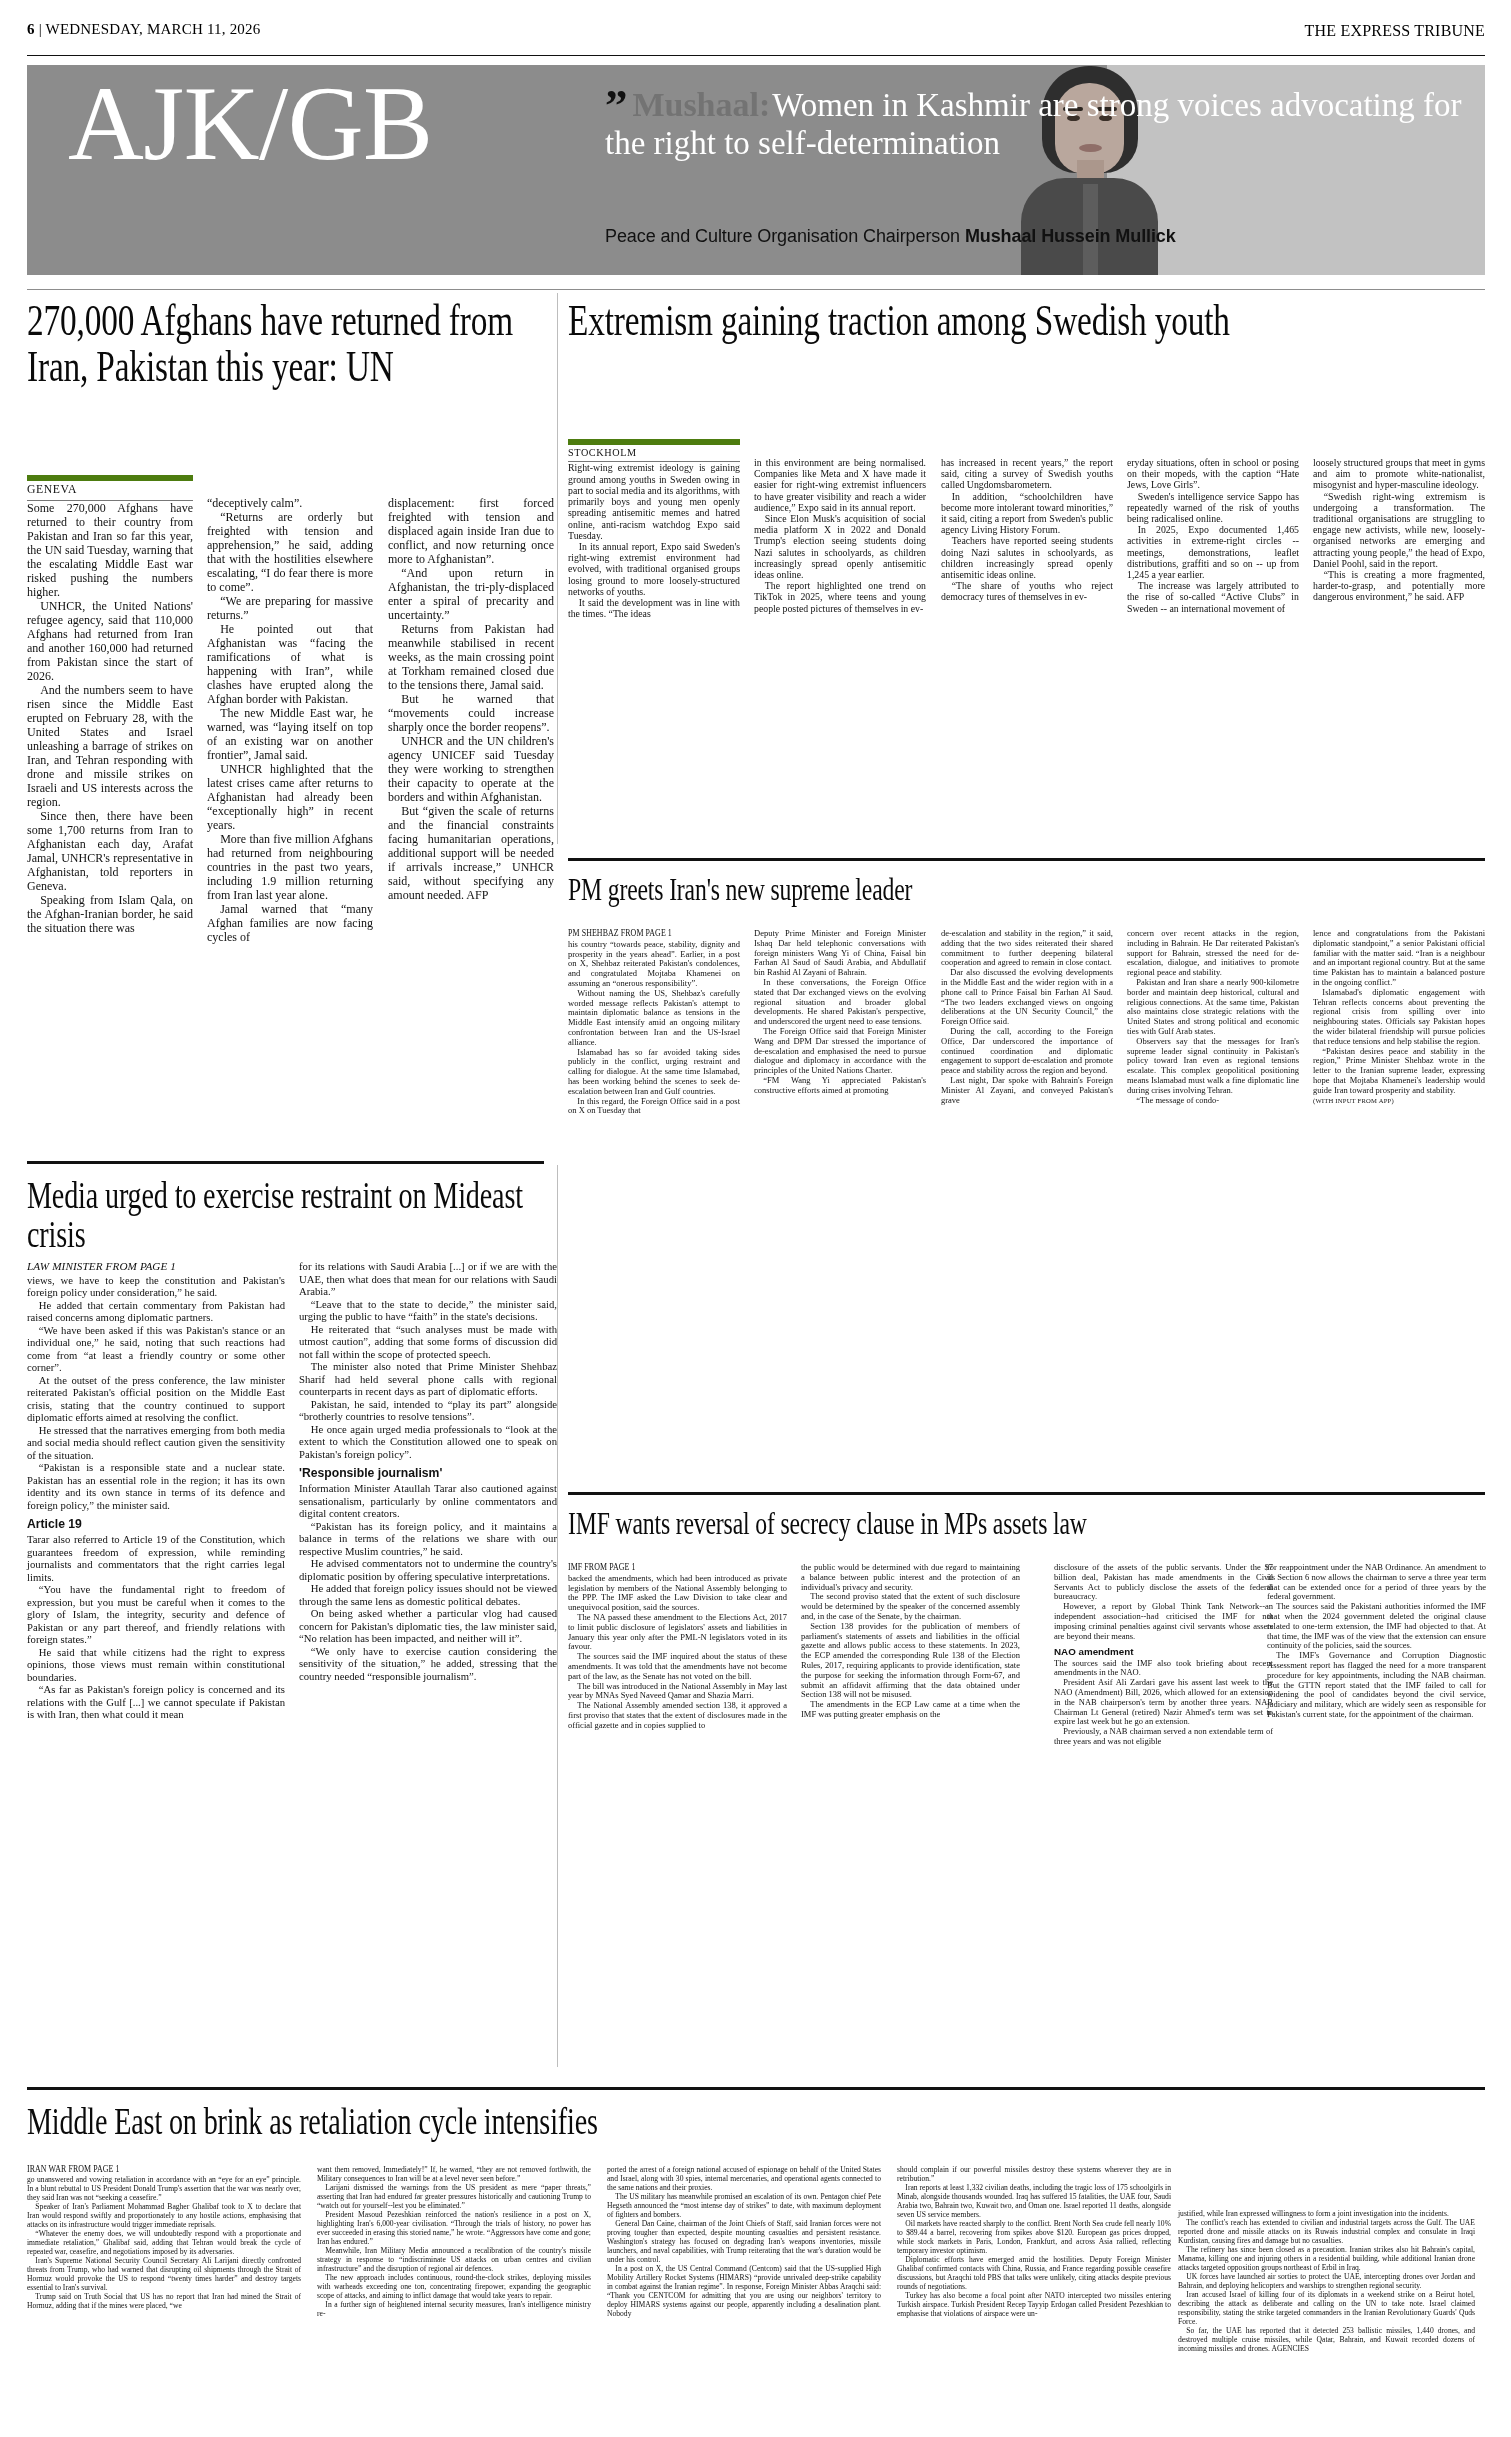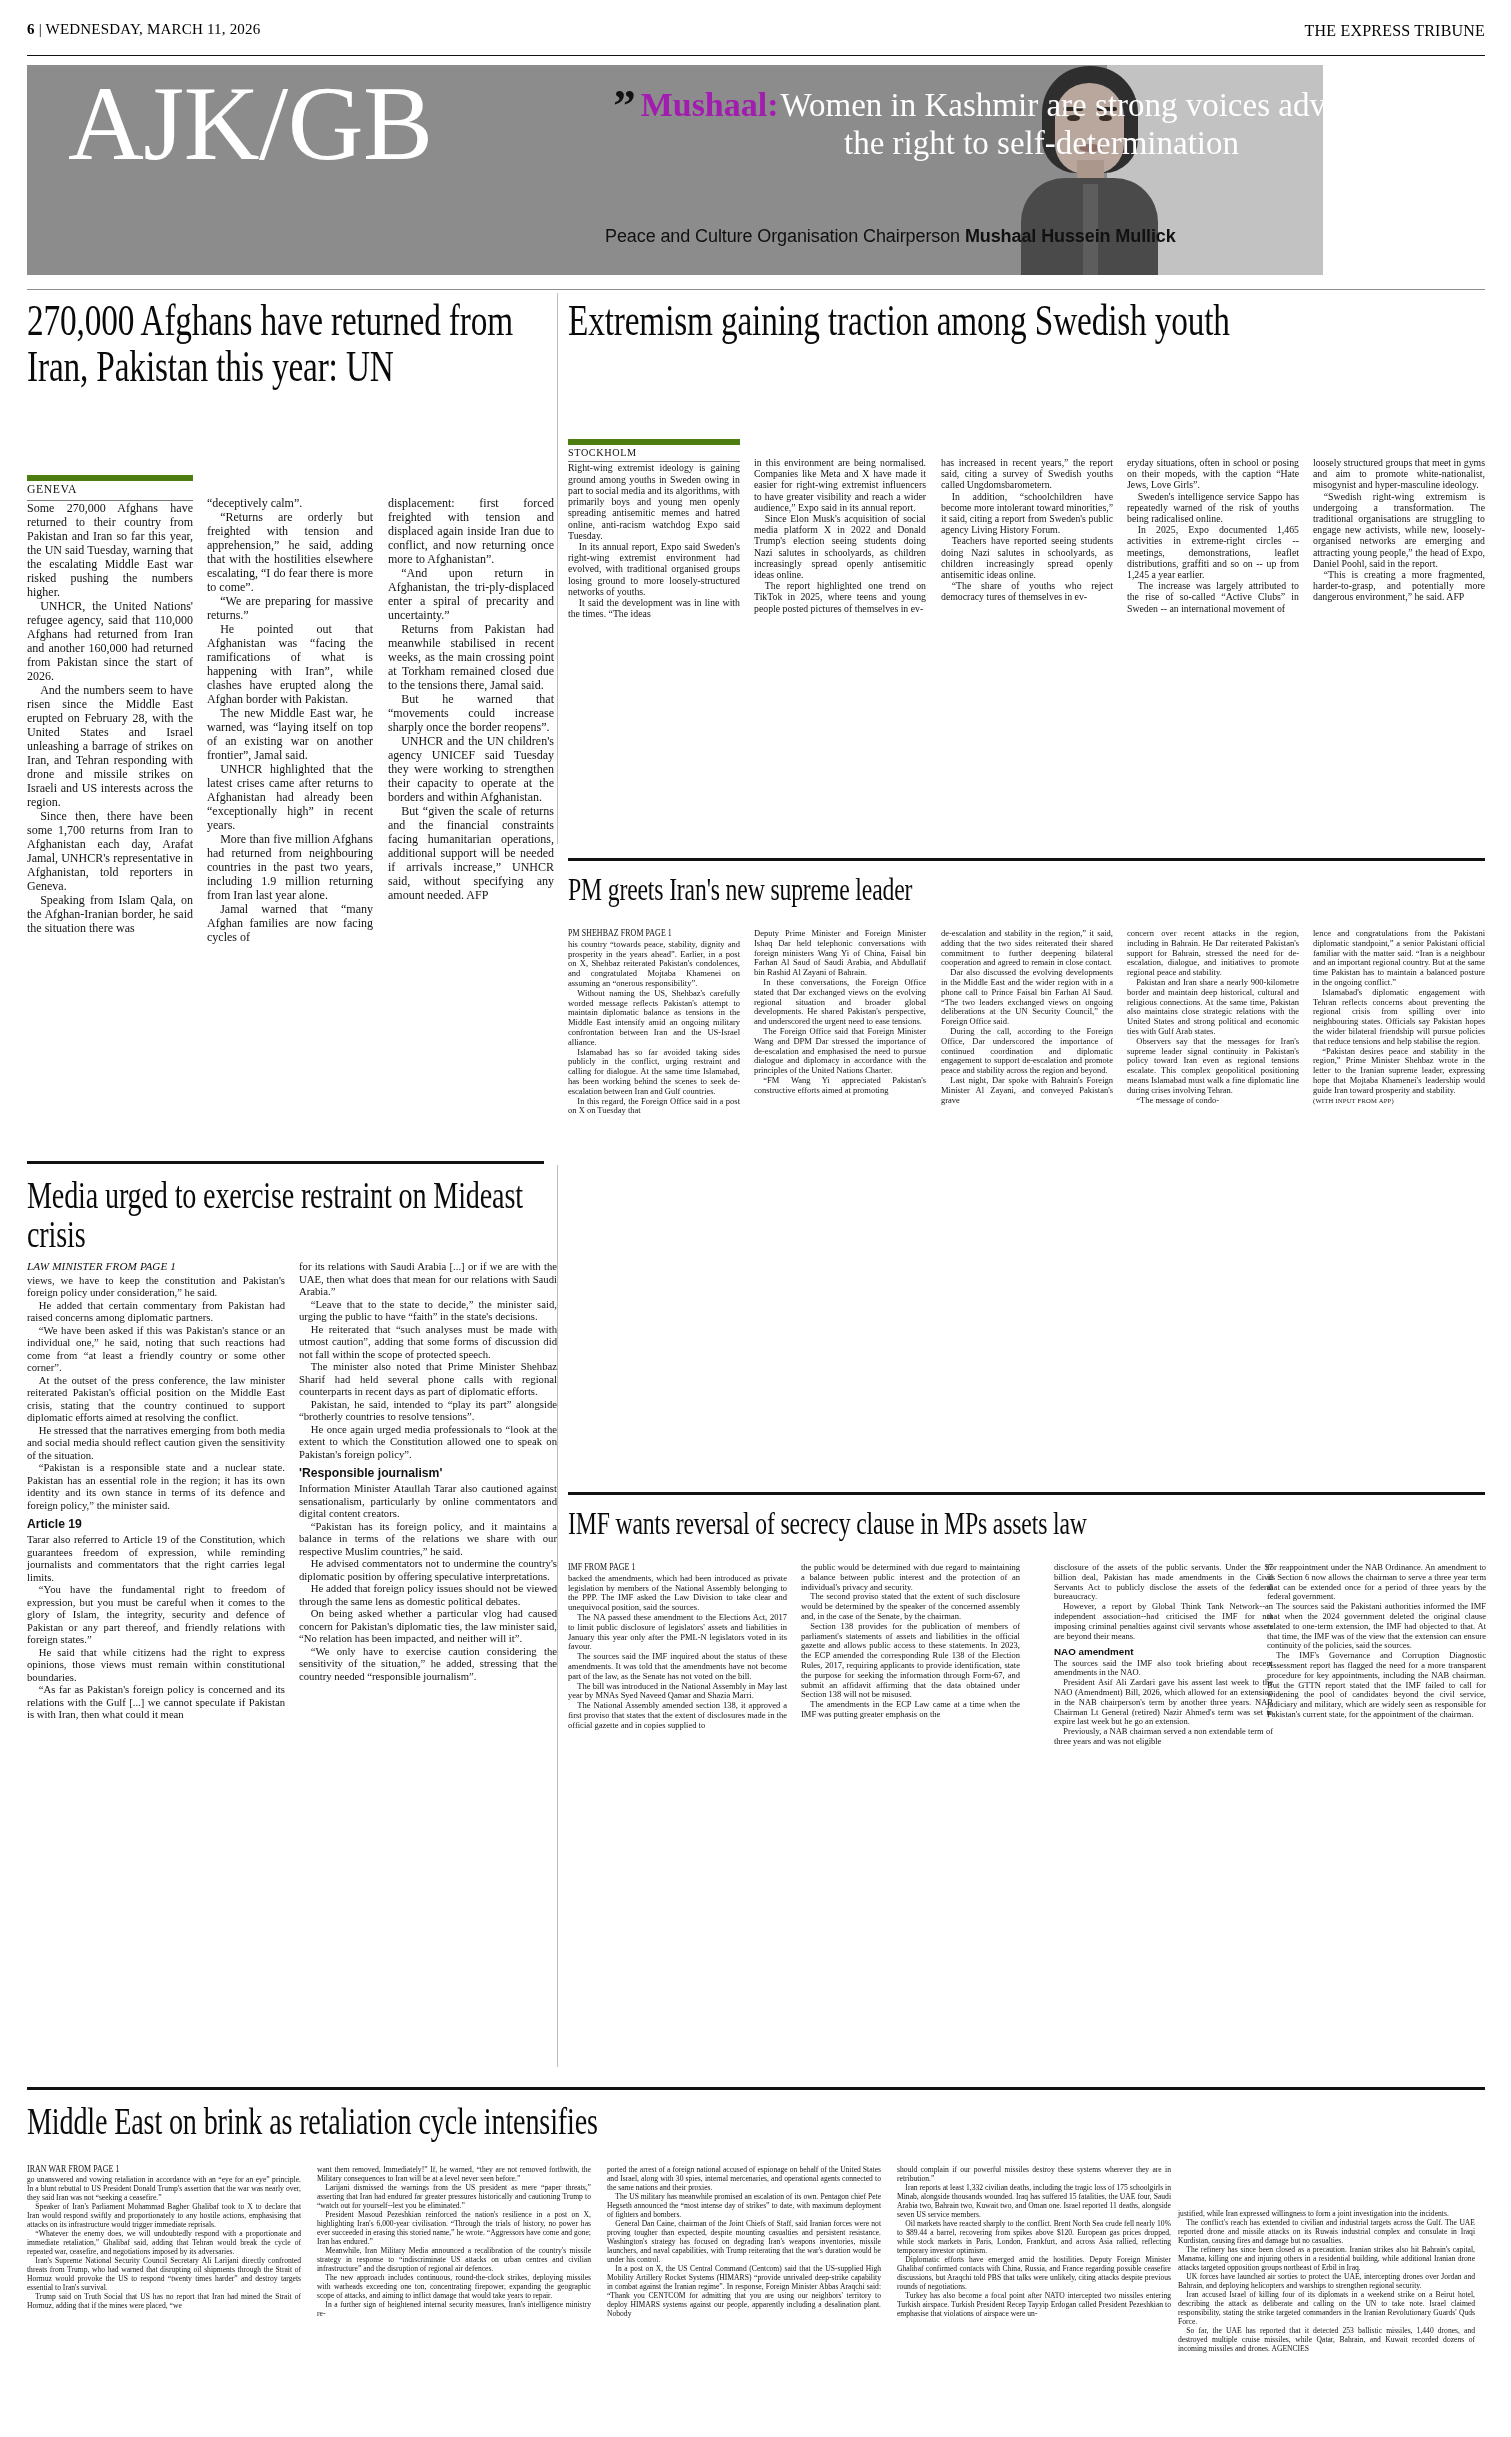--- a/index.html
+++ b/index.html
@@ -14,29 +14,29 @@
 
   
   .topbar{position:absolute;left:27px;top:20.5px;width:1458px;height:35px;}
   .folio{position:absolute;left:0;top:0;font-family:"Liberation Serif",serif;
     font-size:15px;letter-spacing:0.2px;}
   .folio b{font-weight:bold;}
   .masthead-name{position:absolute;right:0;top:1px;font-size:16px;letter-spacing:0.2px;}
   .topbar .rule{position:absolute;left:0;top:34px;width:1458px;height:1.5px;background:#111;}
 
   
-  .hero{position:absolute;left:27px;top:65px;width:1296px;height:210px;overflow:hidden;text-align:center;}
+  .hero{position:absolute;left:27px;top:65px;width:1458px;height:210px;overflow:hidden;}
   .hero-grey{position:absolute;left:0;top:0;width:1080px;height:210px;background:#8c8c8c;}
   .hero-grey-light{position:absolute;left:1080px;top:0;width:378px;height:210px;background:#c2c2c2;}
   .hero-section{position:absolute;left:41px;top:5.9px;font-family:"Liberation Serif",serif;
     font-size:105px;line-height:1;color:#ffffff;letter-spacing:-0.5px;}
   .hero-quote-wrap{position:absolute;left:578px;top:20.5px;width:873px;}
   .qmark{display:inline-block;font-family:"Liberation Serif",serif;font-weight:bold;
     font-size:45px;line-height:.6;color:#111;transform:translateY(3.9px);margin-right:4.9px;}
-  .q-name{font-family:"Liberation Serif",serif;font-weight:bold;font-size:34px;color:#a21caf;}
+  .q-name{font-family:"Liberation Serif",serif;font-weight:bold;font-size:34px;color:#737373;}
   .q-text{font-family:"Liberation Serif",serif;font-size:33px;color:#fff;line-height:1.18;}
   .hero-caption{position:absolute;left:578px;top:161px;font-family:"Liberation Sans",sans-serif;
     font-size:18px;color:#111;letter-spacing:-0.1px;}
   .hero-caption b{font-weight:bold;}
   
   .portrait{position:absolute;left:956px;top:-2.9px;width:210px;height:213px;}
   .p-hair{position:absolute;left:59px;top:3.9px;width:96px;height:107px;border-radius:47px 47px 34px 34px;background:#2e2e2e;}
   .p-face{position:absolute;left:72px;top:20.5px;width:69px;height:91px;border-radius:34px 34px 30px 30px;background:#b9a79d;}
   .p-neck{position:absolute;left:94px;top:98px;width:27px;height:29px;background:#ab978c;}
   .p-body{position:absolute;left:38px;top:116px;width:137px;height:98px;

